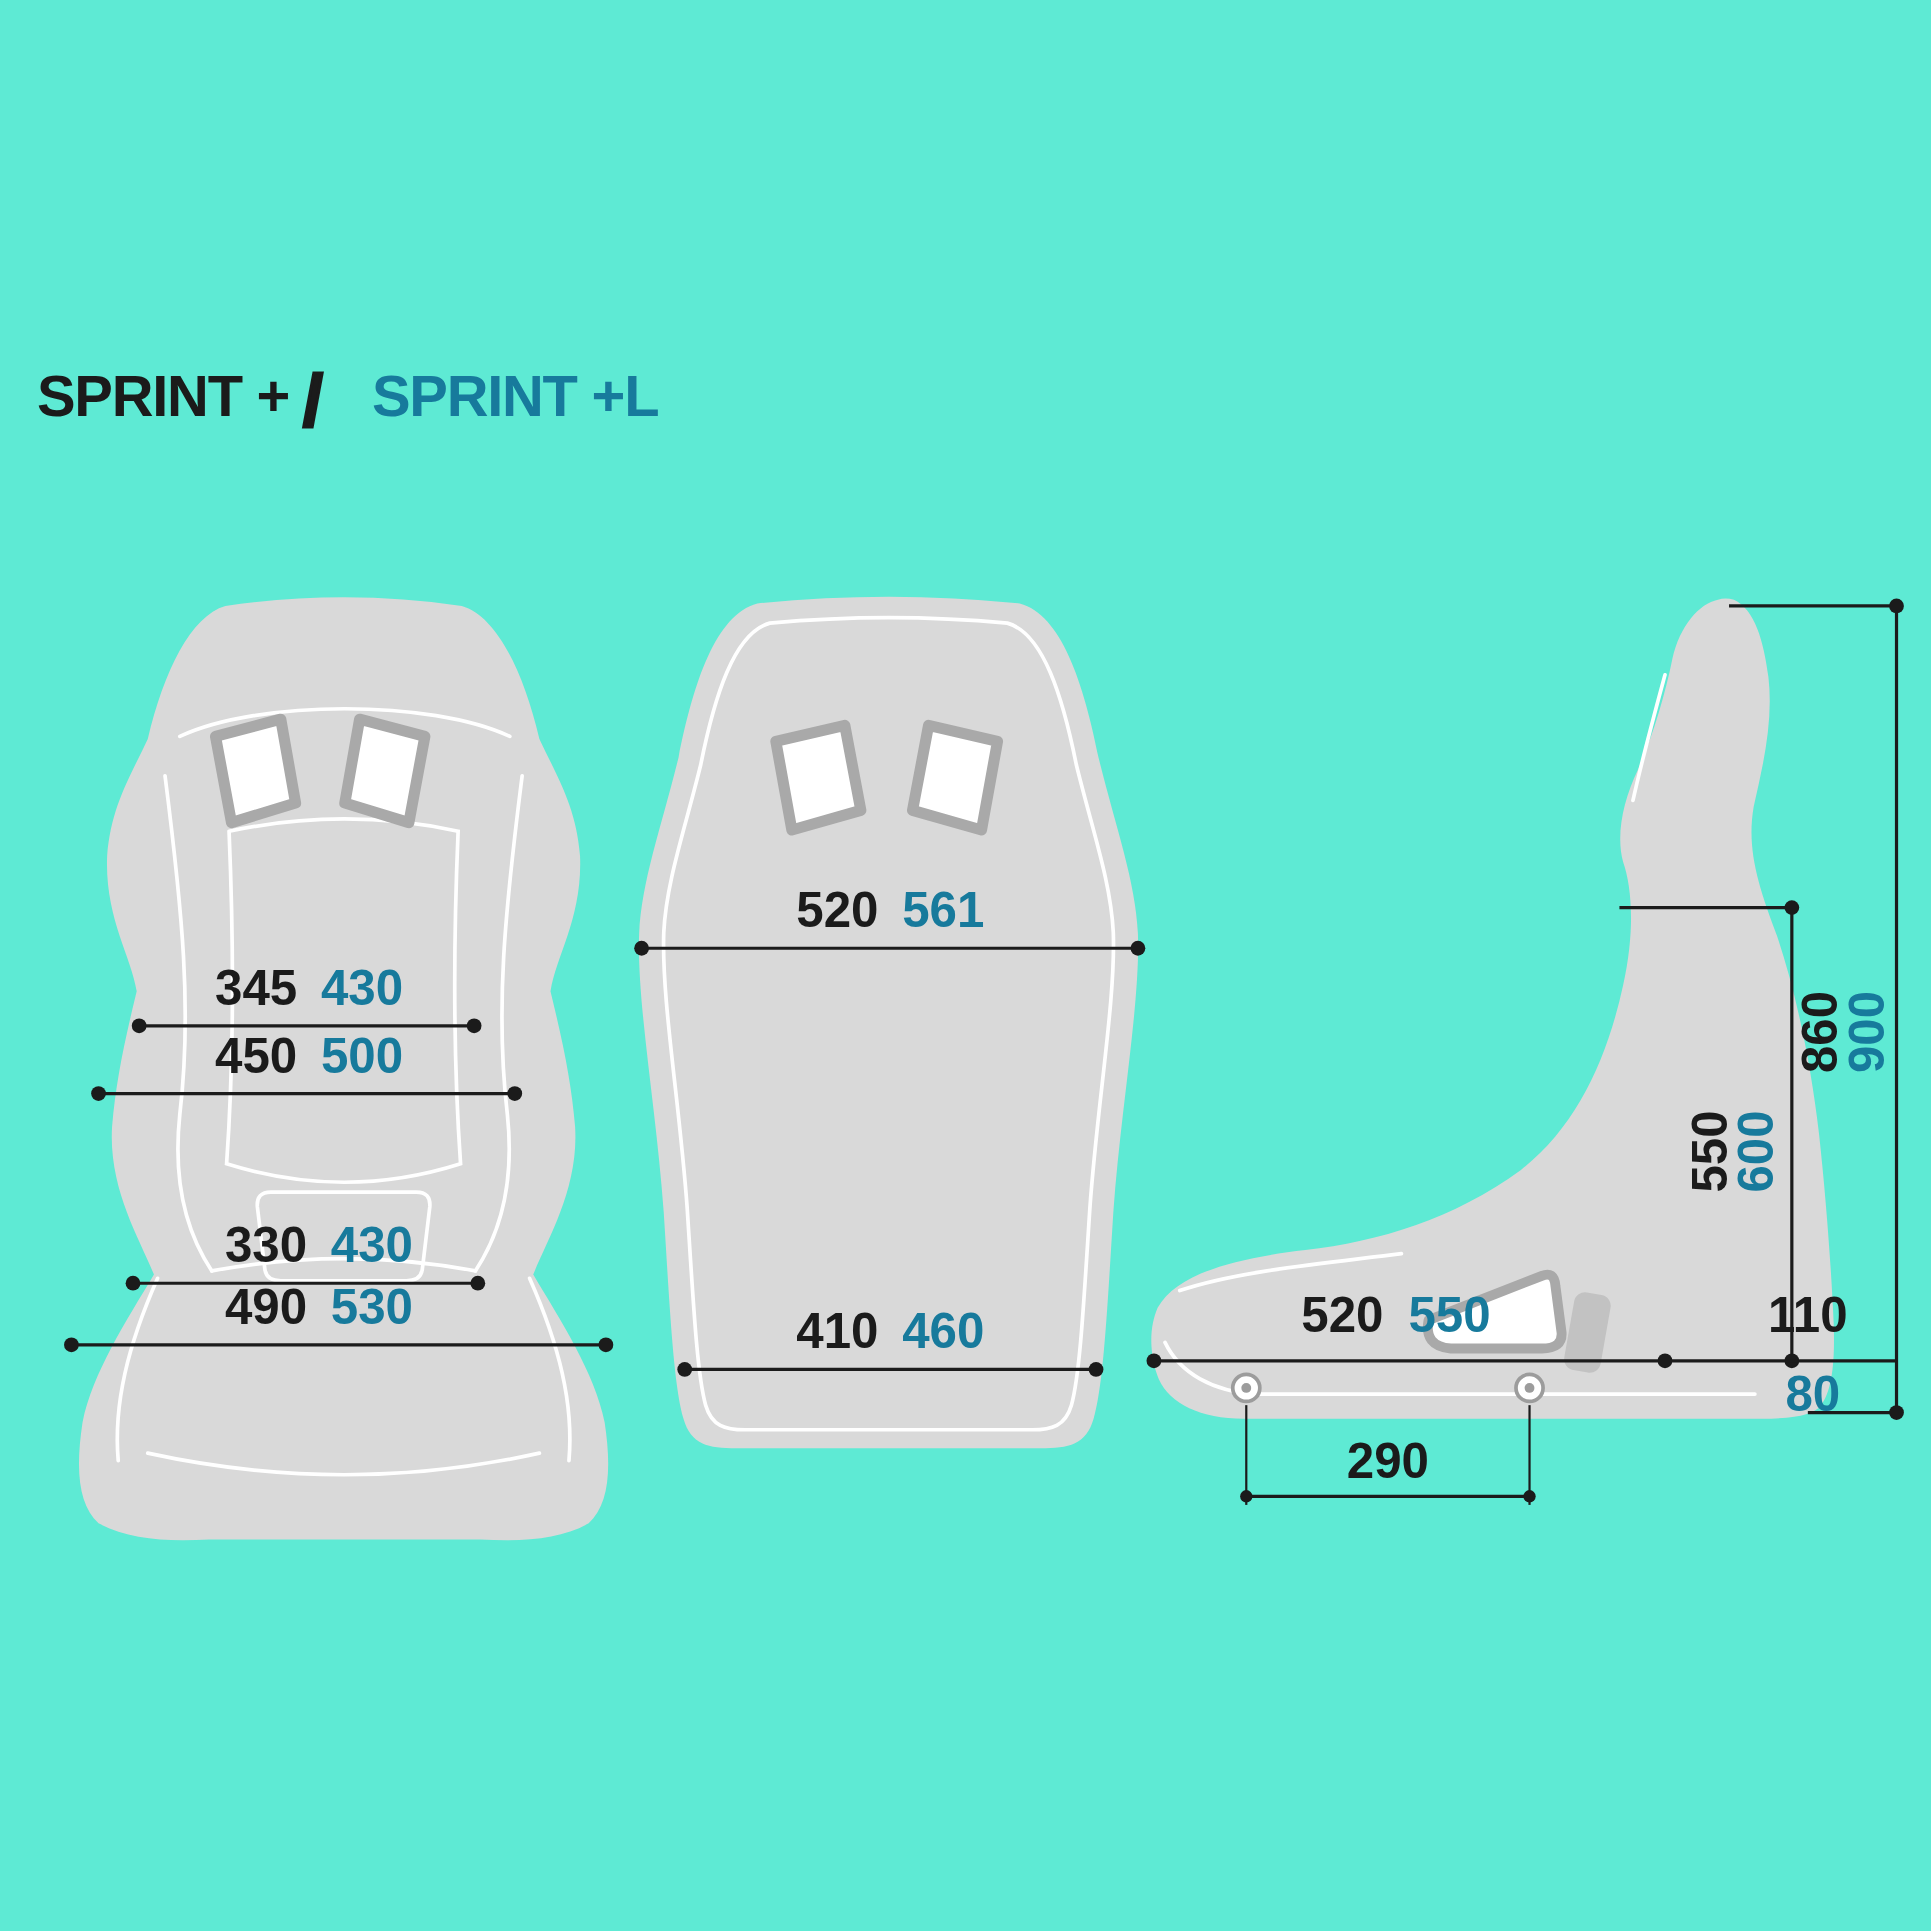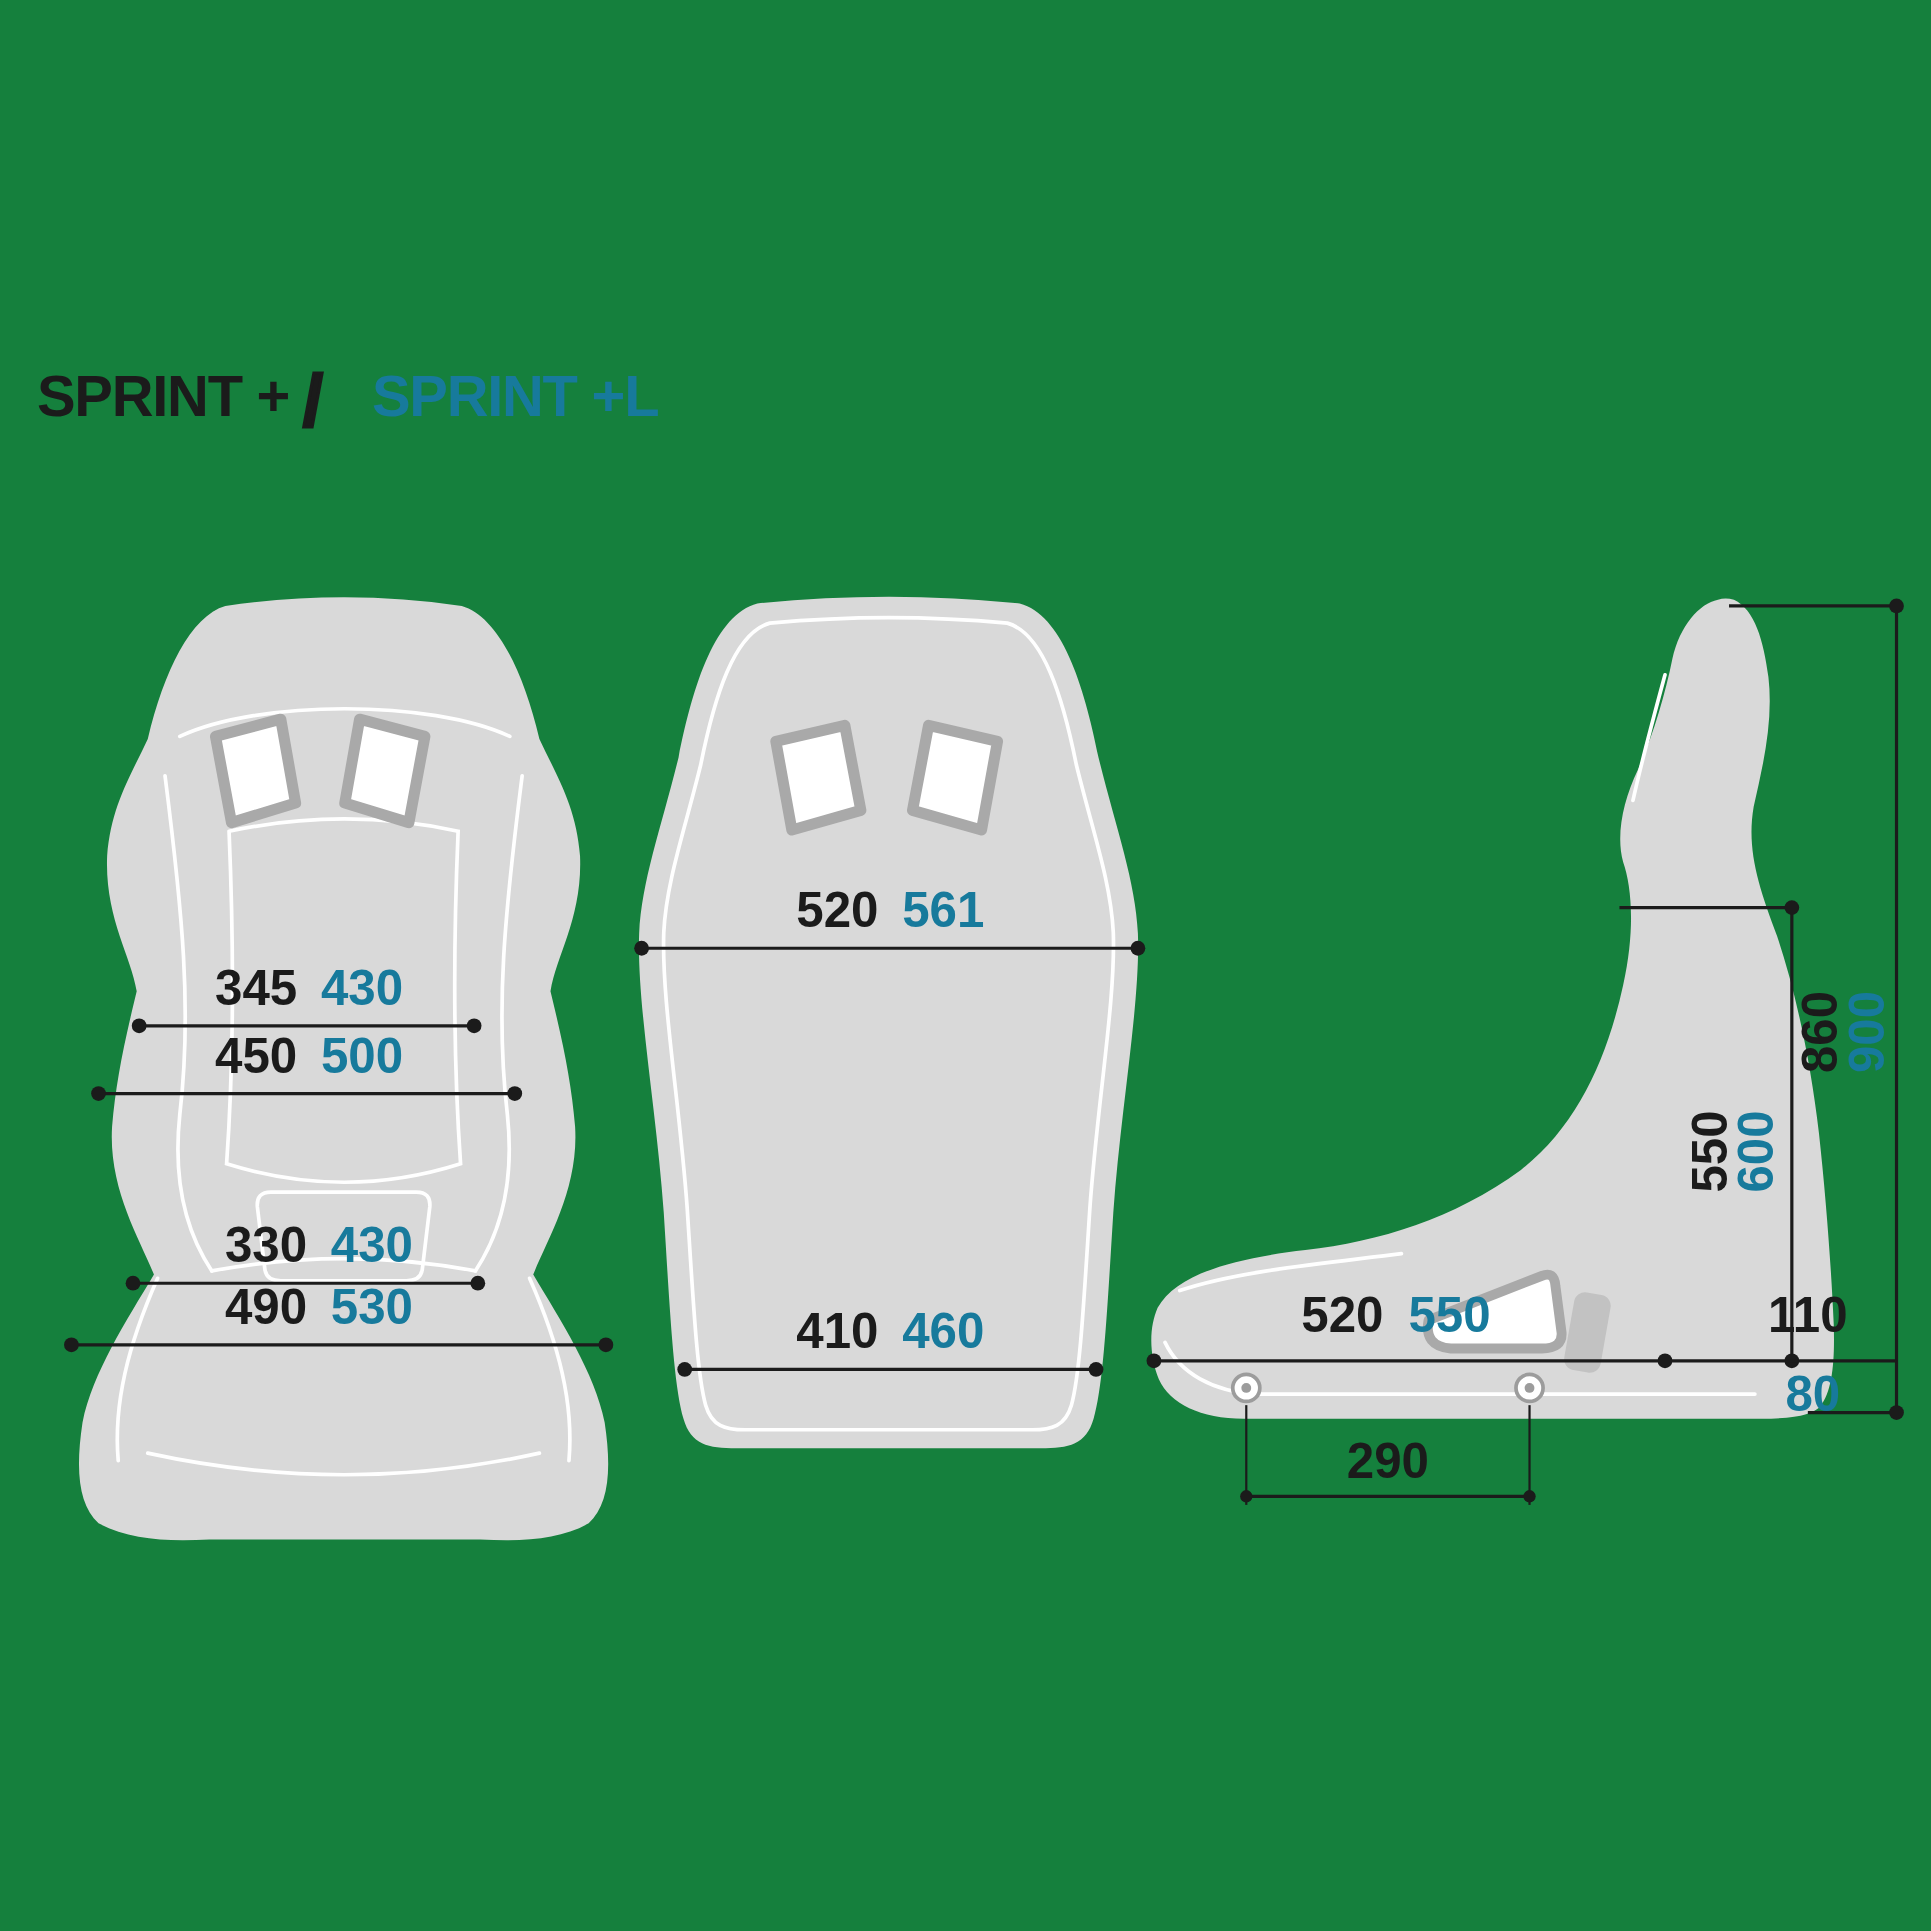--- a/index.html
+++ b/index.html
@@ -1,16 +1,16 @@
 <!DOCTYPE html>
 <html><head>
 <meta charset="utf-8">
 <style>
   html, body { margin: 0; padding: 0; background: #ffffff; }
-  .page { width: 1931px; height: 1931px; background: #15803d; position: relative; overflow: hidden; }
+  .page { width: 1931px; height: 1931px; background: #5eead4; position: relative; overflow: hidden; }
   svg { display: block; }
 
   .title-text { font-family: "Liberation Sans", sans-serif; font-weight: bold; font-size: 47px; letter-spacing: -1px; }
   .title-slash { font-family: "Liberation Sans", sans-serif; font-weight: bold; font-size: 58px; stroke: #1b1b1b; stroke-width: 2.5px; }
 
   .dim-label { font-family: "Liberation Sans", sans-serif; font-weight: bold; font-size: 40px; }
 
   .seat { fill: #d9d9d9; stroke: none; }
   .contour { stroke: #ffffff; stroke-width: 3; fill: none; stroke-linecap: round; }
   .hole { fill: #ffffff; stroke: #a9a9a9; stroke-width: 9; stroke-linejoin: round; }

